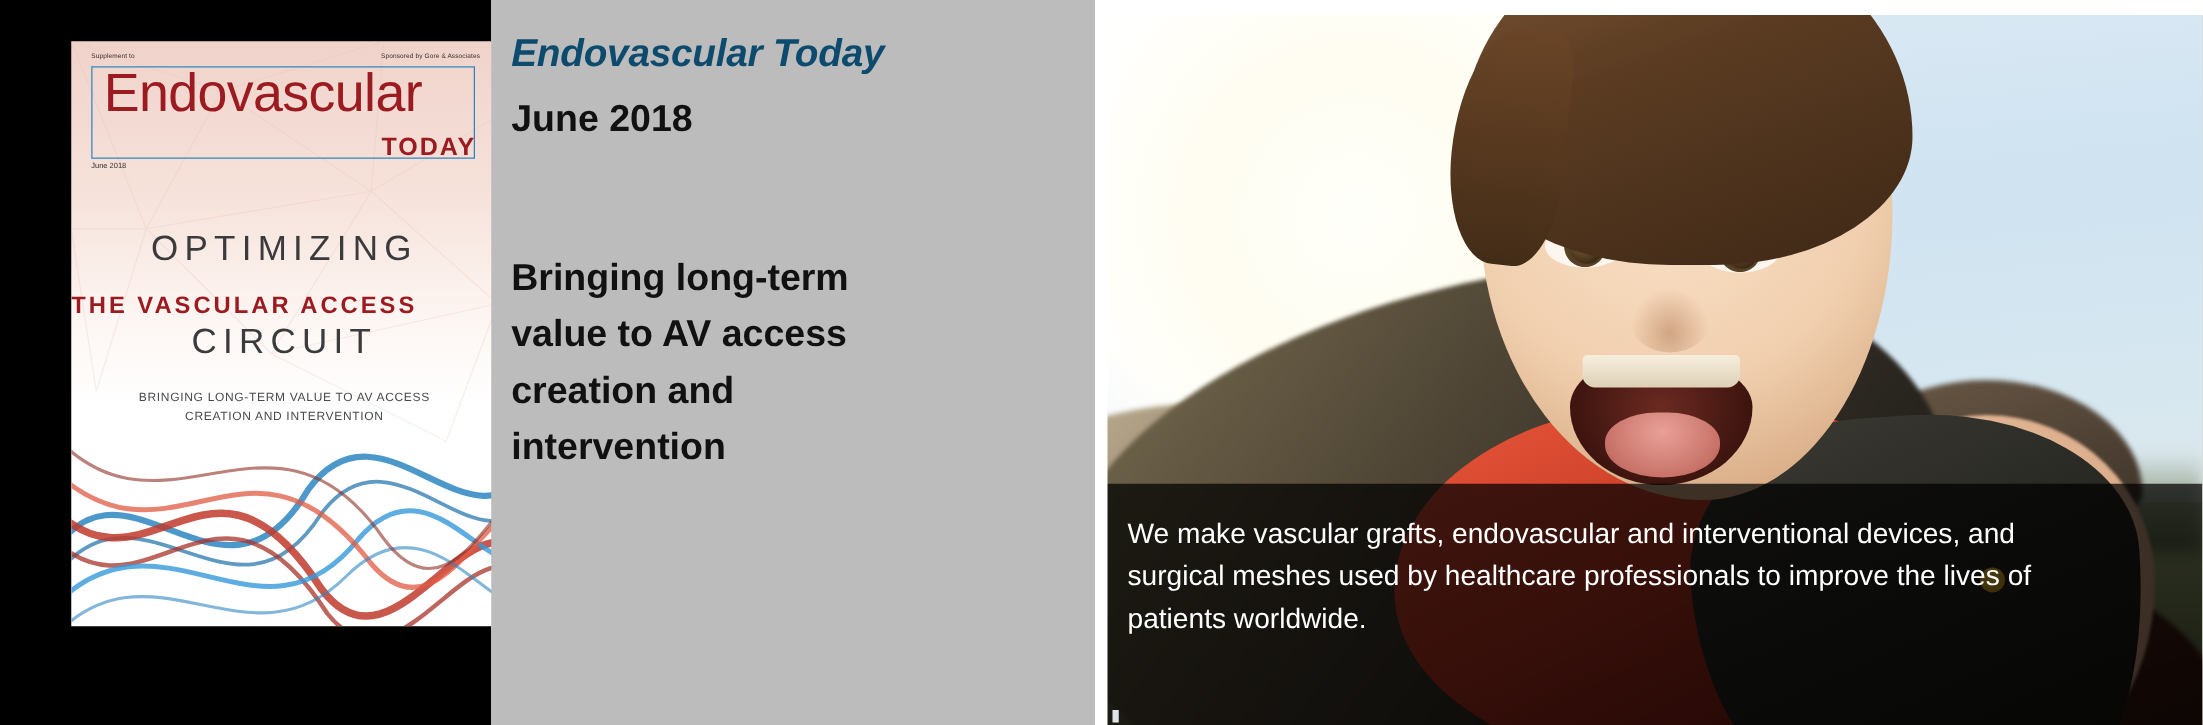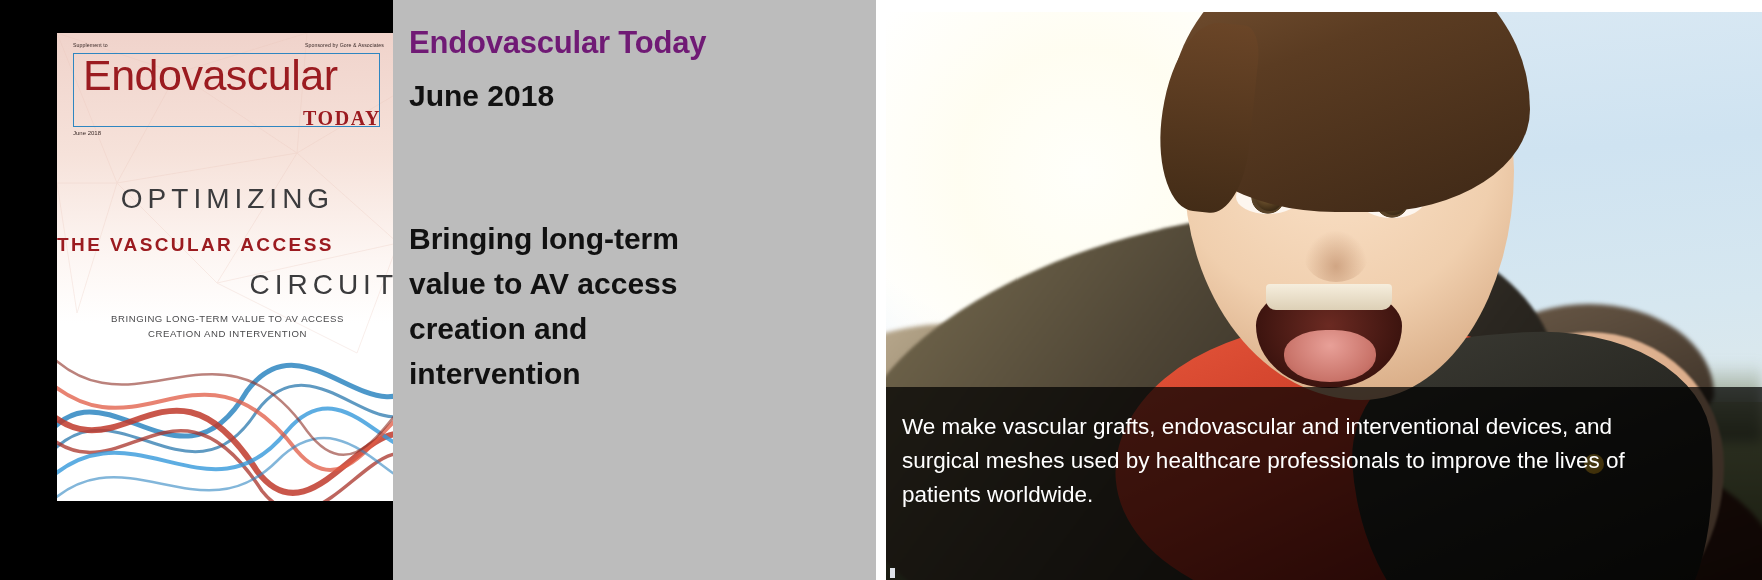--- a/index.html
+++ b/index.html
@@ -67,42 +67,42 @@
     letter-spacing: -0.5px;
   }
   .logo-today {
     position: absolute;
     right: 17px; top: 75px;
     font-size: 20px;
     line-height: 20px;
     font-weight: bold;
     letter-spacing: 1.6px;
     color: #9b1b20;
-    font-family: Liberation Serif, serif;
+    font-family: Liberation Sans, sans-serif;
     text-align: center;
   }
   .logo-date {
     position: absolute;
     left: 16px; top: 97px;
     font-size: 6px;
     color: #3a2a28;
   }
   .cover-title-1, .cover-title-2 {
     position: absolute;
     width: 100%;
     text-align: center;
     color: #3b3b3d;
     font-family: "Liberation Sans", sans-serif;
     font-weight: 300;
     letter-spacing: 5px;
     font-size: 28px;
     line-height: 40px;
   }
   .cover-title-1 { top: 146px; }
-  .cover-title-2 { top: 232px; text-align: right; }
+  .cover-title-2 { top: 220px; }
   .cover-sub-red {
     position: absolute;
     top: 201px; width: 100%;
     text-align: left;
     color: #9b1b20;
     font-weight: bold;
     font-size: 19px;
     letter-spacing: 2.4px;
     font-family: "Liberation Sans", sans-serif;
   }
@@ -127,42 +127,42 @@
     position: absolute;
     left: 393px; top: 0;
     width: 483px; height: 580px;
     background: #bcbcbc;
   }
   .magazine-name {
     position: absolute;
     left: 16px; top: 25px;
     font-size: 31px;
     line-height: 36px;
+    font-style: italic;
     font-weight: bold;
-    color: #701a75;
+    color: #0c4a6e;
     letter-spacing: -0.2px;
     white-space: nowrap;
   }
   .issue-line {
     position: absolute;
     left: 16px; top: 76px;
     font-size: 30px;
     line-height: 40px;
     font-weight: bold;
     color: #111111;
   }
   .headline {
     position: absolute;
     left: 16px; top: 200px;
     width: 350px;
     font-size: 30px;
     line-height: 45px;
     font-weight: bold;
     color: #111111;
-    margin-top: 16px;
   }
 
   
   .photo-panel {
     position: absolute;
     left: 884px; top: 0;
     width: 878px; height: 580px;
     overflow: hidden;
     background: #737373;
     margin-top: 12px;

